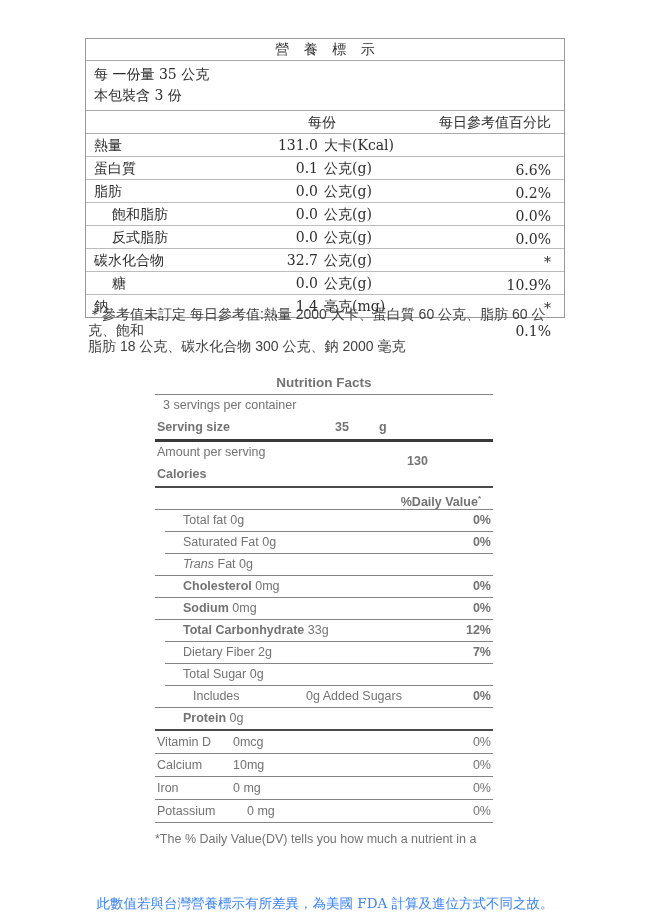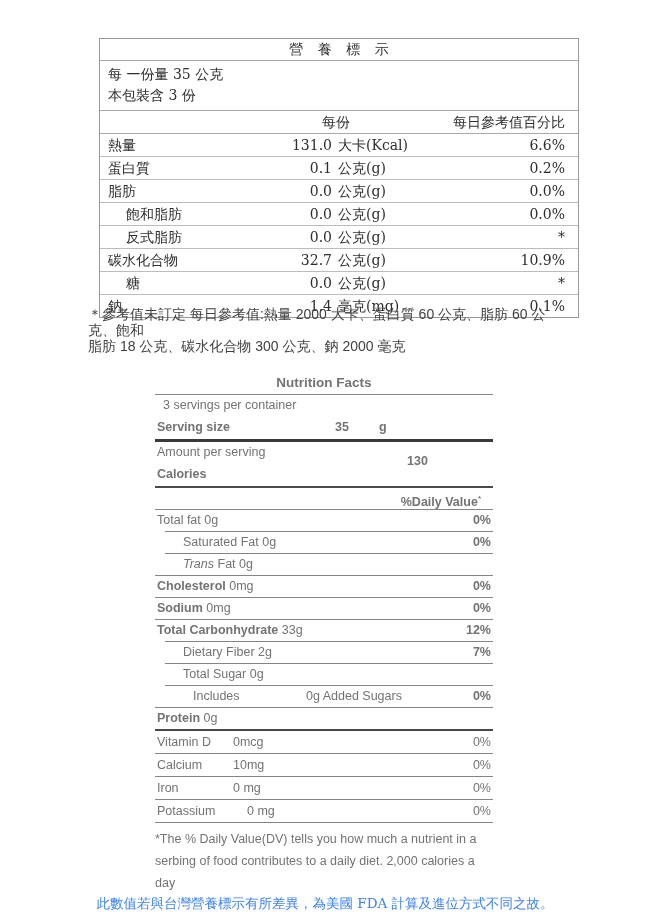--- a/index.html
+++ b/index.html
@@ -3,21 +3,21 @@
 <meta charset="utf-8">
 <style>
   html,body{margin:0;padding:0;}
   body{
     width:650px;height:919px;position:relative;background:#ffffff;
     font-family:"Liberation Sans","DejaVu Sans",sans-serif;color:#1c1c1c;
     -webkit-font-smoothing:antialiased;
   }
   
   .tw-table{
-    position:absolute;left:99px;top:38px;width:478px;
+    position:absolute;left:85px;top:38px;width:478px;
     border:1px solid #999;
     font-family:"DejaVu Serif","Liberation Serif",serif;
     font-size:14px;color:#2e2e2e;
   }
   .tw-title{
     height:21px;line-height:21px;text-align:center;
     letter-spacing:5px;padding-left:5px;border-bottom:1px solid #aaa;
   }
   .tw-serving{
     padding:3px 8px 4px 8px;line-height:21px;border-bottom:1px solid #aaa;
@@ -26,21 +26,21 @@
     position:relative;height:22px;line-height:22px;border-bottom:1px solid #aaa;
   }
   .tw-header .h-per{position:absolute;left:222px;}
   .tw-header .h-dv{position:absolute;right:13px;}
   .trow{position:relative;height:22px;line-height:22px;border-bottom:1px solid #bcbcbc;}
   .trow:last-child{border-bottom:none;}
   .trow .tname{position:absolute;left:8px;}
   .trow.ind .tname{left:26px;}
   .trow .tnum{position:absolute;left:140px;width:92px;text-align:right;}
   .trow .tunit{position:absolute;left:238px;}
-  .trow .tdv{position:absolute;right:13px;}
+  .trow .tdv{position:absolute;right:13px;margin-top:25px;}
   .tw-footnote{
     position:absolute;left:88px;top:306px;width:482px;
     font-family:Liberation Sans, sans-serif;
     font-size:14px;line-height:16px;color:#404040;
   }
   
   .us-label{
     position:absolute;left:155px;top:374px;width:338px;
     font-size:12.5px;color:#737373;
   }
@@ -56,21 +56,21 @@
   .cal-block{position:relative;height:44px;padding-left:2px;}
   .cal-block .amount-line{line-height:20px;}
   .cal-block .cal-line{line-height:24px;font-weight:bold;}
   .cal-block .cal-val{position:absolute;left:252px;top:12px;font-weight:bold;}
   .dvh{height:21px;line-height:21px;text-align:right;padding-right:12px;font-weight:bold;}
   .dvh sup{font-size:8px;}
   .nrow{position:relative;display:flex;height:21px;line-height:21px;}
   .nrow .nleft{flex:1;padding-left:2px;}
   .nrow.lvl1 .nleft{padding-left:28px;}
   .nrow .ndv{font-weight:bold;padding-right:2px;}
-  .nrow .b{font-weight:bold;}
+  .nrow .b{font-weight:bold;margin-left:26px;}
   .nrow .i{font-style:italic;}
   .nrow.inc .inc1{position:absolute;left:38px;}
   .nrow.inc .inc2{position:absolute;left:151px;}
   .mrow{display:flex;height:22px;line-height:22px;padding-left:2px;}
   .mrow .mname{flex:0 0 76px;}
   .mrow .mamt{flex:1;white-space:pre;}
   .mrow .mamt.pad-sm{padding-left:14px;}
   .mrow .mdv{padding-right:2px;}
   .us-footnote{padding-top:5px;line-height:22px;}
   
@@ -243,17 +243,16 @@
   <div class="hr"></div>
   <div class="mrow">
     <span class="mname">Potassium</span>
     <span class="mamt pad-sm">0 mg</span>
     <span class="mdv">0%</span>
   </div>
   <div class="hr"></div>
 
   <div class="us-footnote">
     <div>*The % Daily Value(DV) tells you how much a nutrient in a</div>
-    <div>serbing of food contributes to a daily diet. 2,000 calories a day</div>
   </div>
 </div>
 
 <div class="bottom-note">此數值若與台灣營養標示有所差異，為美國 FDA 計算及進位方式不同之故。</div>
 
 </body></html>

